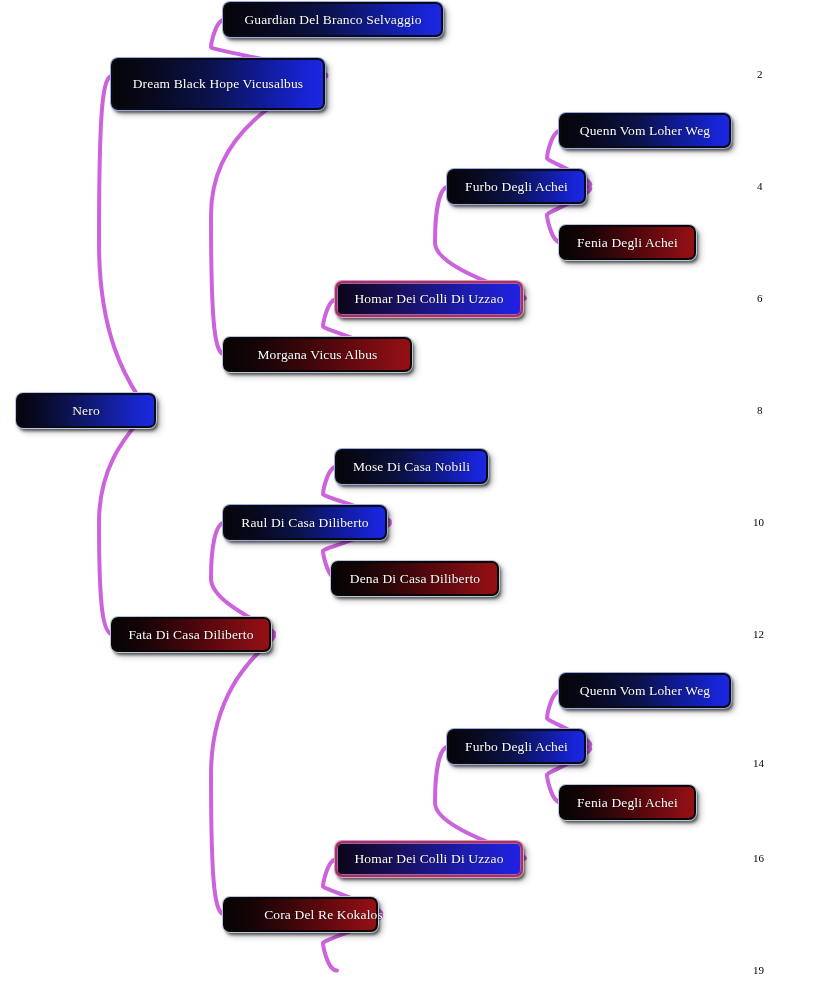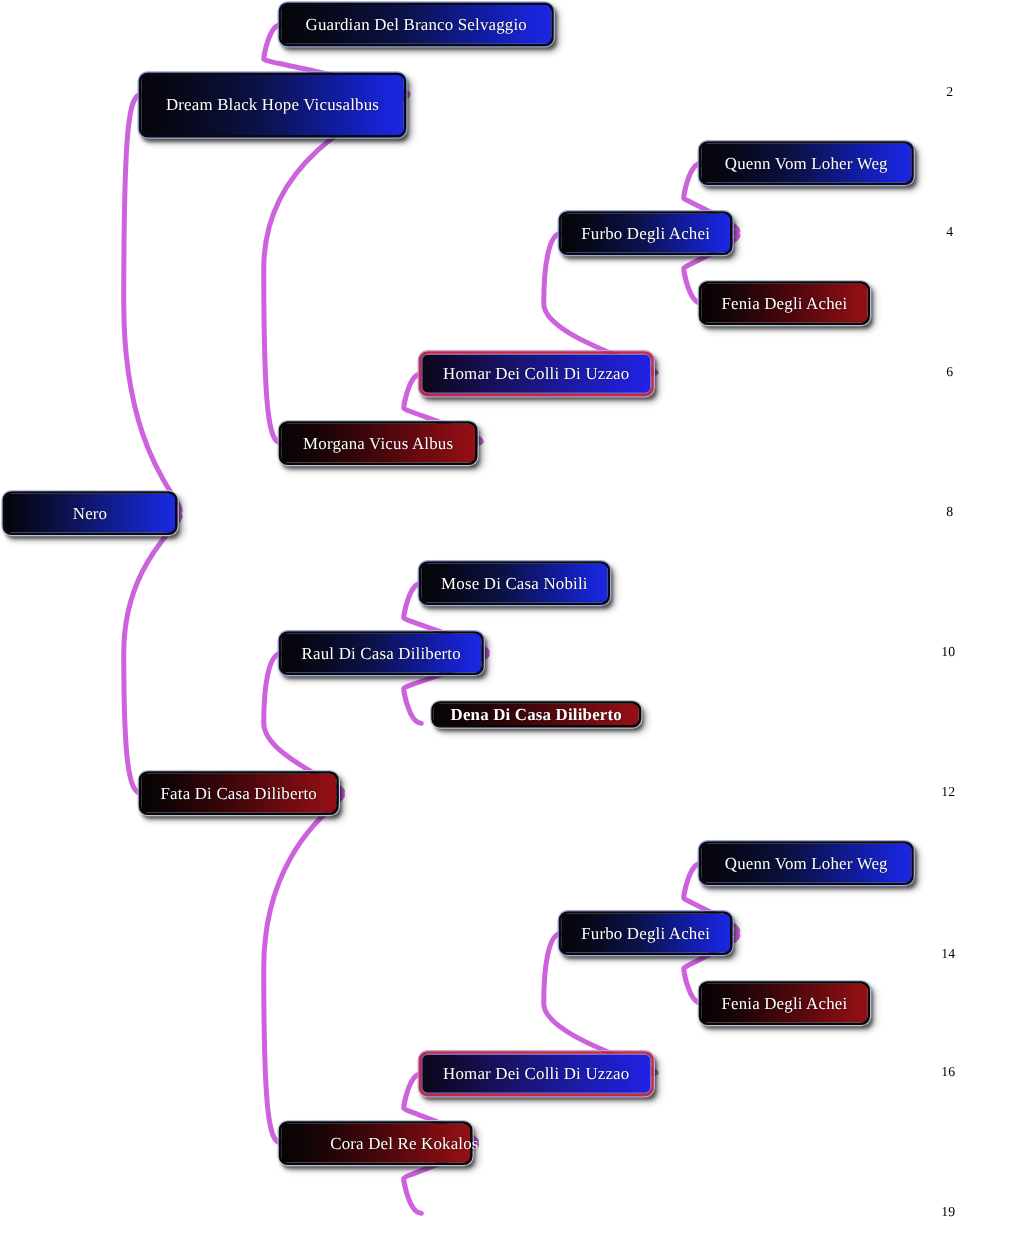--- a/index.html
+++ b/index.html
@@ -120,30 +120,30 @@
       <path d="M 269 634.5 C 295 634.5, 211 608.5, 211 578.5 C 211 548.5, 215 522.5, 225 522.5" fill="none" stroke="#cc63dd" stroke-width="4" stroke-linecap="round"></path>
       <path d="M 269 634.5 C 295 634.5, 211 660.5, 211 774.5 C 211 888.5, 215 914.5, 225 914.5" fill="none" stroke="#cc63dd" stroke-width="4" stroke-linecap="round"></path>
       <path d="M 385 522.5 C 411 522.5, 323 496.5, 323 494.5 C 323 492.5, 327 466.5, 337 466.5" fill="none" stroke="#cc63dd" stroke-width="4" stroke-linecap="round"></path>
       <path d="M 385 522.5 C 411 522.5, 323 548.5, 323 550.5 C 323 552.5, 327 578.5, 337 578.5" fill="none" stroke="#cc63dd" stroke-width="4" stroke-linecap="round"></path>
       <path d="M 376 914.5 C 402 914.5, 323 888.5, 323 886.75 C 323 885, 327 859, 337 859" fill="none" stroke="#cc63dd" stroke-width="4" stroke-linecap="round"></path>
       <path d="M 376 914.5 C 402 914.5, 323 940.5, 323 942.5 C 323 944.5, 327 970.5, 337 970.5" fill="none" stroke="#cc63dd" stroke-width="4" stroke-linecap="round"></path>
       <path d="M 521 859 C 547 859, 435 833, 435 802.75 C 435 772.5, 439 746.5, 449 746.5" fill="none" stroke="#cc63dd" stroke-width="4" stroke-linecap="round"></path>
       <path d="M 584 746.5 C 610 746.5, 547 720.5, 547 718.5 C 547 716.5, 551 690.5, 561 690.5" fill="none" stroke="#cc63dd" stroke-width="4" stroke-linecap="round"></path>
       <path d="M 584 746.5 C 610 746.5, 547 772.5, 547 774.5 C 547 776.5, 551 802.5, 561 802.5" fill="none" stroke="#cc63dd" stroke-width="4" stroke-linecap="round"></path>
     </svg>
-<div class="node root" style="left: 2px; top: 393px; width: 140px; height: 35px;">
+<div class="node root" style="left: 16px; top: 393px; width: 140px; height: 35px;">
       <span class="node-label">Nero</span>
     </div>
     <div class="node male" style="left: 111px; top: 58px; width: 214px; height: 52px;">
       <span class="node-label">Dream Black Hope Vicusalbus</span>
     </div>
     <div class="node male" style="left: 223px; top: 2px; width: 220px; height: 35px;">
       <span class="node-label">Guardian Del Branco Selvaggio</span>
     </div>
-    <div class="node female" style="left: 223px; top: 337px; width: 159px; height: 35px;">
+    <div class="node female" style="left: 223px; top: 337px; width: 189px; height: 35px;">
       <span class="node-label">Morgana Vicus Albus</span>
     </div>
     <div class="node highlight" style="left: 335px; top: 281px; width: 188px; height: 36px;">
       <span class="node-label">Homar Dei Colli Di Uzzao</span>
     </div>
     <div class="node male" style="left: 447px; top: 169px; width: 139px; height: 35px;">
       <span class="node-label">Furbo Degli Achei</span>
     </div>
     <div class="node male" style="left: 559px; top: 113px; width: 172px; height: 35px;">
       <span class="node-label">Quenn Vom Loher Weg</span>
@@ -153,21 +153,21 @@
     </div>
     <div class="node female" style="left: 111px; top: 617px; width: 160px; height: 35px;">
       <span class="node-label">Fata Di Casa Diliberto</span>
     </div>
     <div class="node male" style="left: 223px; top: 505px; width: 164px; height: 35px;">
       <span class="node-label">Raul Di Casa Diliberto</span>
     </div>
     <div class="node male" style="left: 335px; top: 449px; width: 153px; height: 35px;">
       <span class="node-label">Mose Di Casa Nobili</span>
     </div>
-    <div class="node female" style="left: 345px; top: 561px; width: 168px; height: 21px; font-weight: bold;">
+    <div class="node female" style="left: 331px; top: 561px; width: 168px; height: 35px;">
       <span class="node-label">Dena Di Casa Diliberto</span>
     </div>
     <div class="node female" style="left: 223px; top: 897px; width: 155px; height: 35px; padding-left: 46px;">
       <span class="node-label">Cora Del Re Kokalos</span>
     </div>
     <div class="node highlight" style="left: 335px; top: 841px; width: 188px; height: 36px;">
       <span class="node-label">Homar Dei Colli Di Uzzao</span>
     </div>
     <div class="node male" style="left: 447px; top: 729px; width: 139px; height: 35px;">
       <span class="node-label">Furbo Degli Achei</span>

